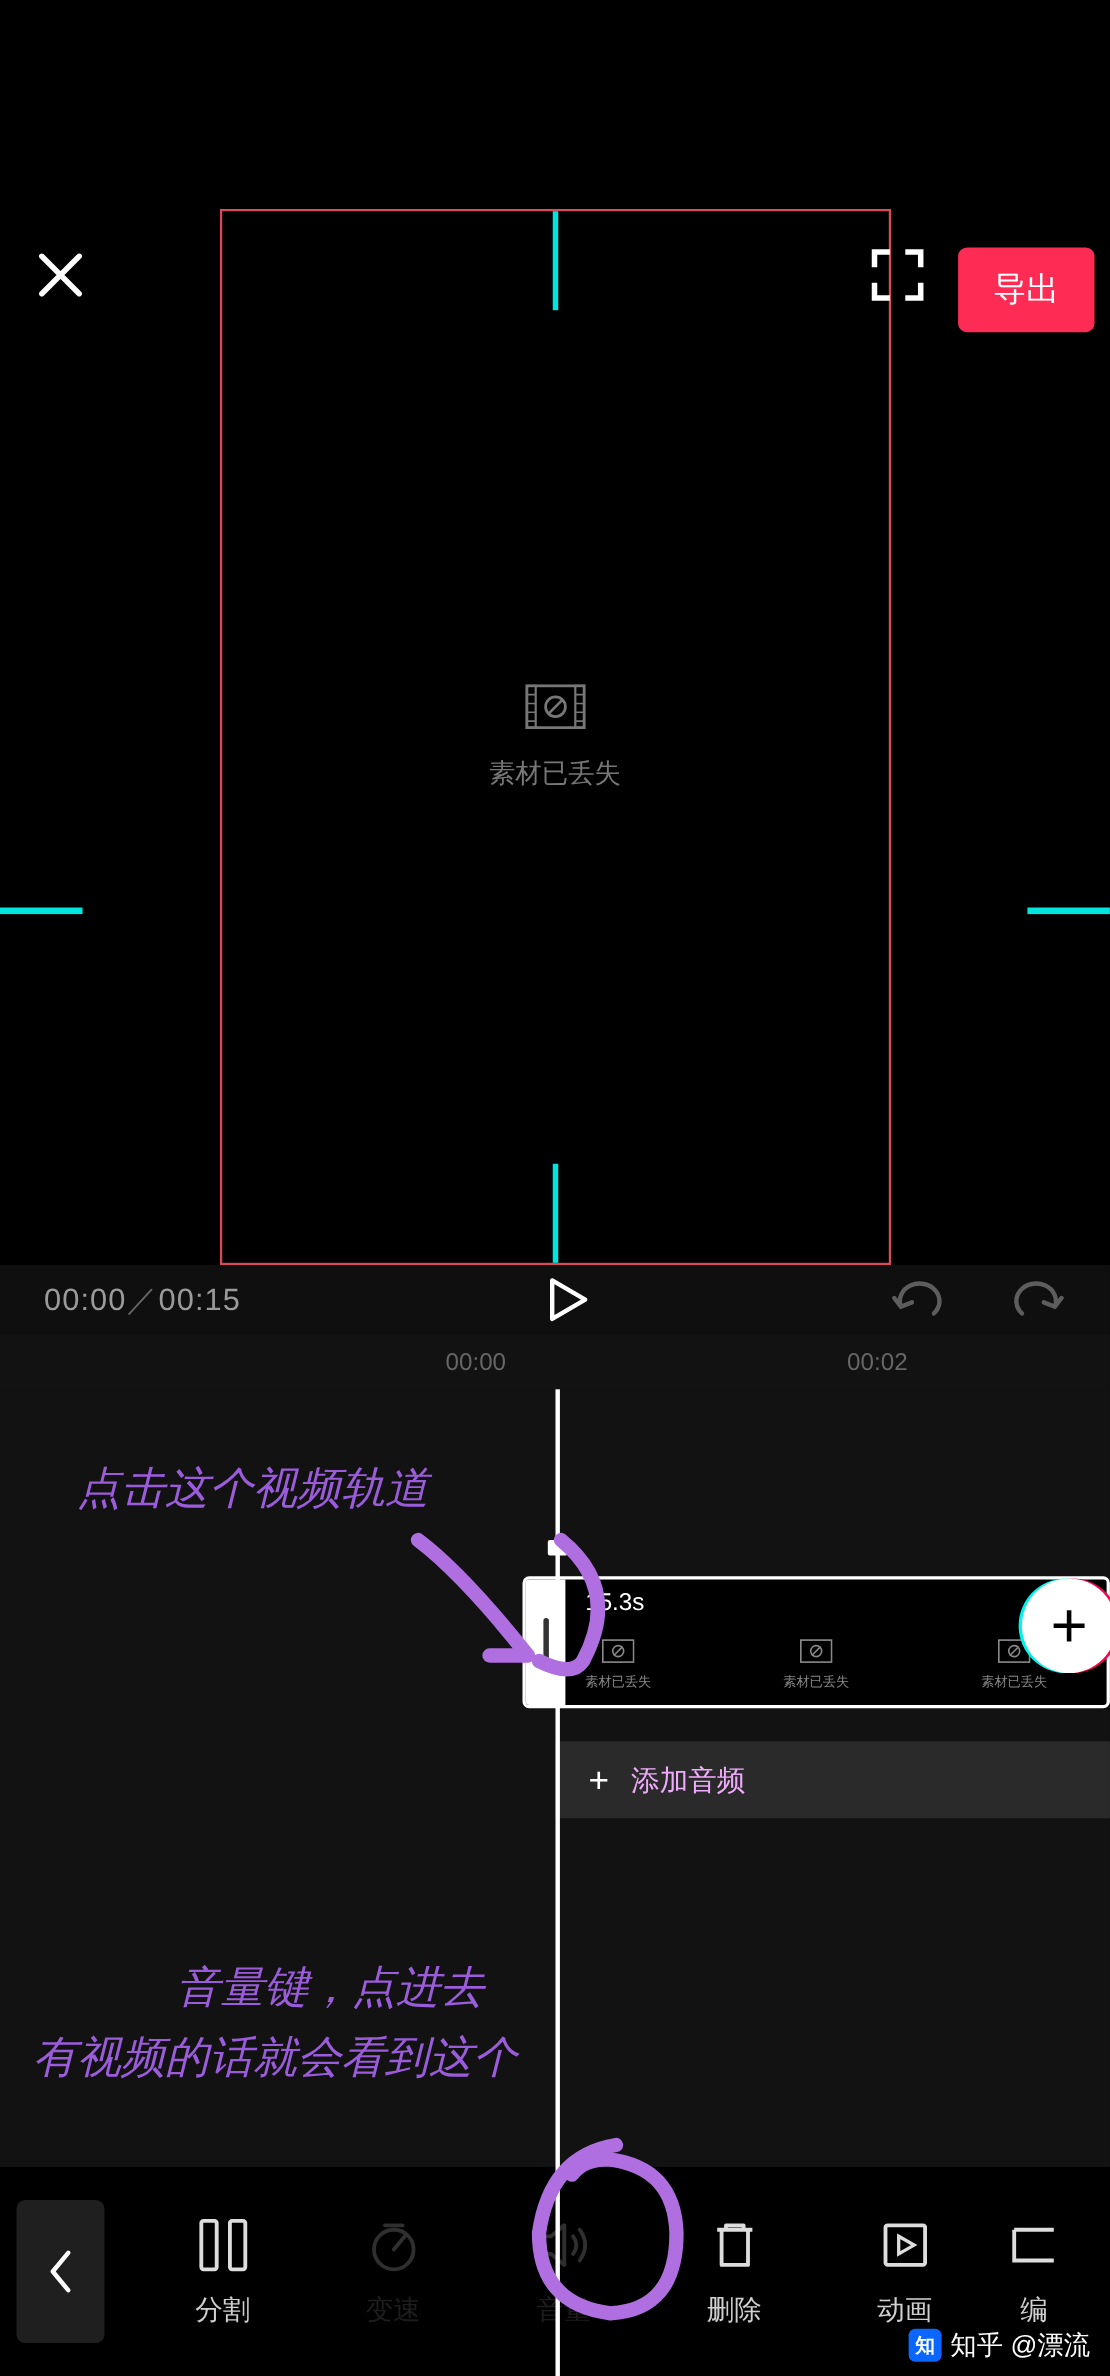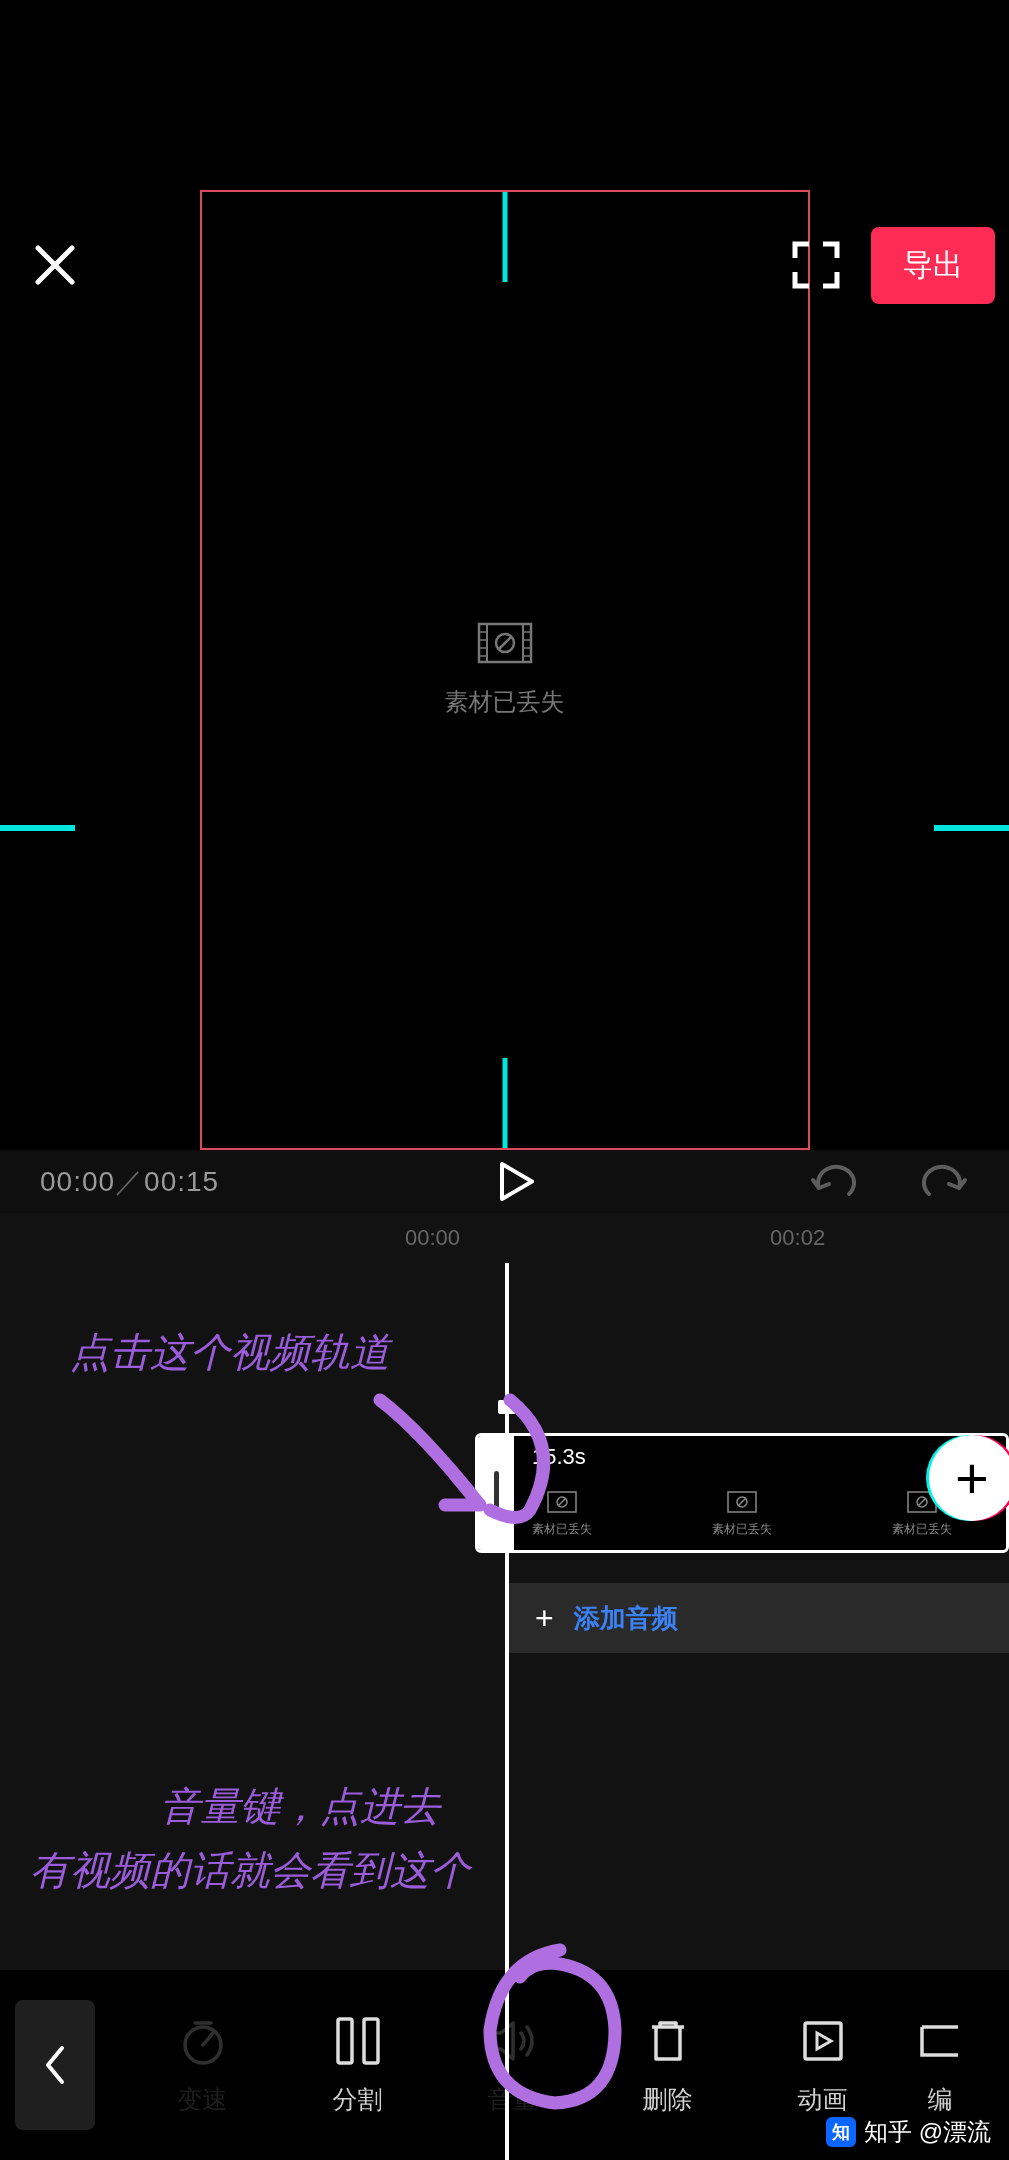--- a/index.html
+++ b/index.html
@@ -3,21 +3,21 @@
 <meta charset="utf-8">
 <style>
 *{margin:0;padding:0;box-sizing:border-box;-webkit-font-smoothing:antialiased}
 html,body{width:1009px;height:2160px;background:#000;font-family:-apple-system,"PingFang SC","Microsoft YaHei",sans-serif;color:#fff;overflow:hidden;position:relative}
 .app{width:100%;height:100%;display:flex;flex-direction:column;background:#0f0f0f}
 
 
 .status-gap{height:130px;background:#000}
 
 
-.header{position:absolute;top:225px;left:16px;right:0;height:80px;display:flex;align-items:center;z-index:10;padding:0 14px}
+.header{position:absolute;top:225px;left:16px;right:0;height:80px;display:flex;align-items:flex-start;z-index:10;padding:0 14px}
 .close-x{width:50px;height:50px;cursor:pointer}
 .flex-spacer{flex:1}
 .expand-btn{width:50px;height:50px;margin-right:30px;cursor:pointer}
 .export-btn{background:#fe2c55;color:#fff;border:none;border-radius:8px;padding:18px 32px;font-size:30px;font-weight:500;cursor:pointer}
 
 
 .preview-wrap{position:relative;background:#000;display:flex;justify-content:center;padding-top:60px}
 .preview{width:610px;height:960px;border:2px solid #d94a5a;position:relative;background:#000}
 .cyan-top{position:absolute;top:0;left:50%;transform:translateX(-50%);width:5px;height:90px;background:#00e5dd}
 .cyan-bot{position:absolute;bottom:0;left:50%;transform:translateX(-50%);width:5px;height:90px;background:#00e5dd}
@@ -58,21 +58,21 @@
 .dur-label{position:absolute;top:8px;left:18px;color:#fff;font-size:22px;font-weight:500}
 .thumbs{position:absolute;bottom:12px;left:18px;display:flex;gap:120px}
 .thumb{text-align:center}
 .thumb-ic{width:30px;height:22px;margin:0 auto 4px}
 .thumb-tx{color:#888;font-size:12px}
 .add-clip{position:absolute;right:-6px;top:172px;width:86px;height:86px;border-radius:50%;background:#fff;display:flex;align-items:center;justify-content:center;cursor:pointer;box-shadow:-3px 0 0 #00f2ea,3px 0 0 #ff0050}
 .add-clip-plus{font-size:58px;color:#000;font-weight:300;line-height:1}
 
 .audio-row{position:absolute;left:505px;top:320px;right:0;height:70px;background:#2a2a2a;display:flex;align-items:center;padding-left:30px;gap:20px;cursor:pointer}
 .audio-plus{color:#fff;font-size:32px;font-weight:300}
-.audio-label{color:#3b82f6;font-size:26px;font-weight:700}
+.audio-label{color:#f0abfc;font-size:26px;font-weight:400}
 
 
 .anno2{position:absolute;top:1775px;left:30px;color:#9b5cdb;font-size:40px;font-style:italic;font-family:"STKaiti","KaiTi",serif;z-index:30;line-height:1.6}
 .circle2{position:absolute;top:1935px;left:465px;z-index:29}
 
 
 .toolbar{position:absolute;bottom:0;left:0;right:0;height:190px;background:#000;display:flex;align-items:center;padding-left:15px}
 .back-btn{width:80px;height:130px;background:#1f1f1f;border-radius:8px;display:flex;align-items:center;justify-content:center;cursor:pointer;margin-right:30px}
 .tool-items{display:flex;flex:1}
 .tool-item{flex:0 0 155px;display:flex;flex-direction:column;align-items:center;gap:16px;cursor:pointer}
@@ -214,34 +214,34 @@
     </div>
   </div>
 
   <div class="toolbar">
     <div class="back-btn">
       <svg width="26" height="42" viewBox="0 0 26 42">
           <path d="M20 4 L6 21 L20 38" fill="none" stroke="#fff" stroke-width="4" stroke-linecap="round" stroke-linejoin="round"></path>
         </svg>
     </div>
     <div class="tool-items">
+      <div class="tool-item">
+        <svg class="tool-icon" viewBox="0 0 52 52">
+            <rect x="6" y="4" width="14" height="44" fill="none" stroke="#ddd" stroke-width="3.5" rx="2"></rect>
+            <rect x="32" y="4" width="14" height="44" fill="none" stroke="#ddd" stroke-width="3.5" rx="2"></rect>
+          </svg>
+        <span class="tool-label">分割</span>
+      </div>
       <div class="tool-item disabled">
         <svg class="tool-icon" viewBox="0 0 52 52">
             <circle cx="26" cy="30" r="18" fill="none" stroke="#888" stroke-width="3.5"></circle>
             <path d="M26 30 L36 18" stroke="#888" stroke-width="3.5" stroke-linecap="round"></path>
             <path d="M18 8 L34 8" stroke="#888" stroke-width="3.5" stroke-linecap="round"></path>
           </svg>
         <span class="tool-label">变速</span>
-      </div>
-      <div class="tool-item">
-        <svg class="tool-icon" viewBox="0 0 52 52">
-            <rect x="6" y="4" width="14" height="44" fill="none" stroke="#ddd" stroke-width="3.5" rx="2"></rect>
-            <rect x="32" y="4" width="14" height="44" fill="none" stroke="#ddd" stroke-width="3.5" rx="2"></rect>
-          </svg>
-        <span class="tool-label">分割</span>
       </div>
       <div class="tool-item disabled">
         <svg class="tool-icon" viewBox="0 0 52 52">
             <path d="M6 18 H14 L26 8 V44 L14 34 H6 Z" fill="none" stroke="#888" stroke-width="3.5" stroke-linejoin="round"></path>
             <path d="M34 18 Q40 26 34 34" fill="none" stroke="#888" stroke-width="3.5" stroke-linecap="round"></path>
             <path d="M40 12 Q50 26 40 40" fill="none" stroke="#888" stroke-width="3.5" stroke-linecap="round"></path>
           </svg>
         <span class="tool-label">音量</span>
       </div>
       <div class="tool-item">

